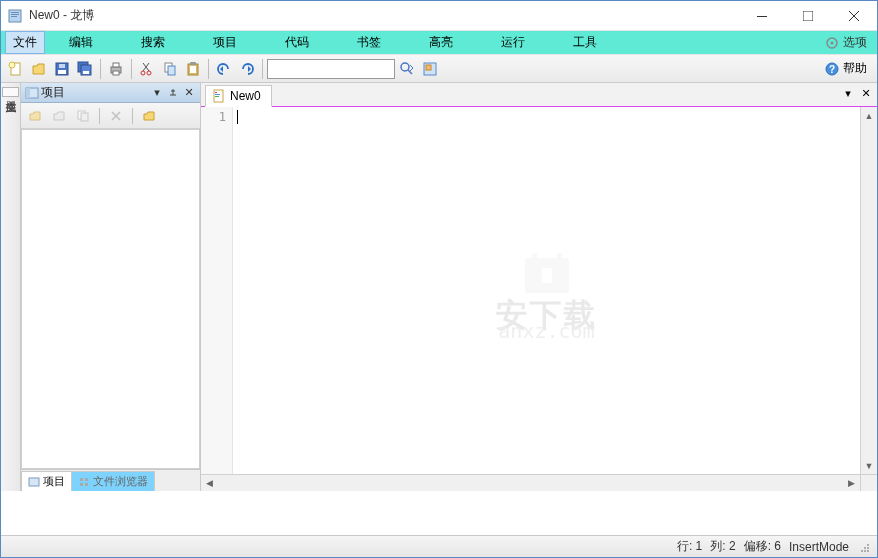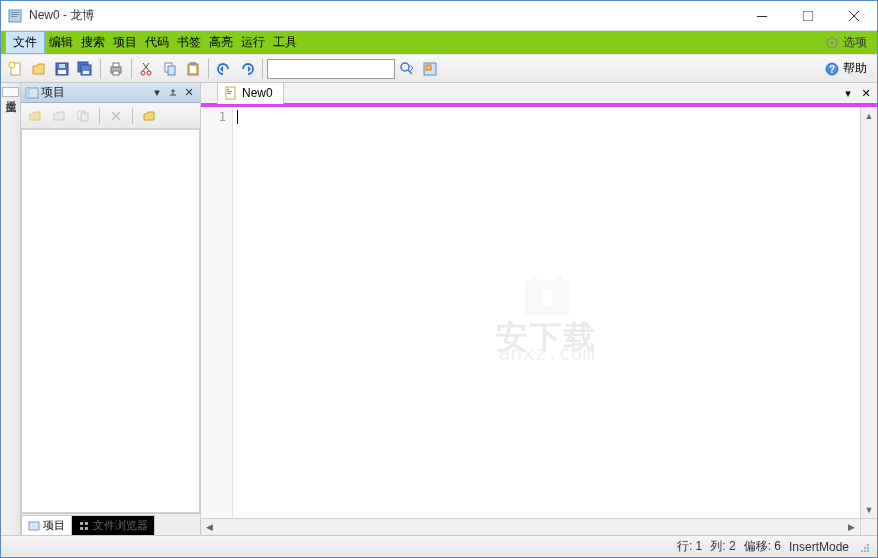--- a/index.html
+++ b/index.html
@@ -7,22 +7,22 @@
 .window { width: 878px; height: 558px; border: 1px solid #5a8ac6; display: flex; flex-direction: column; background: #fff; }
 
 
 .titlebar { height: 30px; background: #fff; display: flex; align-items: center; padding: 0 0 0 6px; border-bottom: 1px solid #e5e5e5; }
 .titlebar .appicon { width: 16px; height: 16px; margin-right: 6px; }
 .titlebar .title { flex: 0 0 auto; color: #333; font-size: 12px; }
 .titlebar .spacer { flex: 1; }
 .titlebar .winbtn { width: 46px; height: 30px; display: flex; align-items: center; justify-content: center; color: #333; }
 
 
-.menubar { height: 24px; background: #84cc16; display: flex; align-items: center; padding: 0 4px; border-bottom: 1px solid #e5e5e5; }
-.menubar .menuitem { padding: 3px 4px; cursor: default; }
+.menubar { height: 24px; background: #5eead4; display: flex; align-items: center; padding: 0 4px; border-bottom: 1px solid #e5e5e5; }
+.menubar .menuitem { padding: 3px 24px; cursor: default; }
 .menubar .menuitem.active { background: #cce4f7; border: 1px solid #7eb4ea; padding: 2px 7px; }
 .menubar .right { margin-left: auto; display: flex; align-items: flex-start; }
 .menubar .opt { display: flex; align-items: center; gap: 4px; padding: 2px 6px; color: #333; }
 
 
 .toolbar { height: 28px; background: linear-gradient(#f7f7f7,#eaeaea); border-bottom: 1px solid #c9c9c9; display: flex; align-items: center; padding: 0 4px; gap: 1px; }
 .toolbar .tbtn { width: 22px; height: 22px; display: flex; align-items: center; justify-content: center; border: 1px solid transparent; }
 .toolbar .sep { width: 1px; height: 20px; background: #bdbdbd; margin: 0 3px; }
 .toolbar .searchbox { width: 128px; height: 20px; border: 1px solid #999; background: #fff; }
 .toolbar .helpbtn { margin-left: auto; display: flex; align-items: center; gap: 4px; padding: 2px 6px; }
@@ -39,25 +39,25 @@
 .sidebar .panehead { height: 20px; background: linear-gradient(#d9e7f5,#bcd3ea); border-bottom: 1px solid #9ab3cc; display: flex; align-items: center; padding: 0 4px; font-size: 12px; color: #222; }
 .sidebar .panehead .label { flex: 0 0 auto; margin-left: 2px; }
 .sidebar .panehead .sp { flex: 1; }
 .sidebar .panehead .hbtn { width: 14px; height: 14px; display: flex; align-items: center; justify-content: center; font-size: 11px; color: #333; margin-left: 2px; }
 .sidebar .panetoolbar { height: 26px; background: linear-gradient(#f6f6f6,#e9e9e9); border-bottom: 1px solid #d0d0d0; display: flex; align-items: center; padding: 0 4px; gap: 4px; }
 .sidebar .panetoolbar .ptbtn { width: 20px; height: 20px; display: flex; align-items: center; justify-content: center; opacity: 0.55; }
 .sidebar .panetoolbar .psep { width: 1px; height: 16px; background: #c0c0c0; margin: 0 2px; }
 .sidebar .panebody { flex: 1; background: #fff; border: 1px solid #d0d0d0; margin: 0; }
 .sidebar .panetabs { height: 22px; background: #eee; border-top: 1px solid #c9c9c9; display: flex; align-items: flex-end; }
 .sidebar .panetabs .ptab { display: flex; align-items: center; gap: 3px; padding: 2px 6px; font-size: 11px; border: 1px solid #c9c9c9; border-bottom: none; background: #fff; margin-right: -1px; }
-.sidebar .panetabs .ptab.inactive { background: #000000; color: #666; }
+.sidebar .panetabs .ptab.inactive { background: #7dd3fc; color: #666; }
 
 
 .editor { flex: 1; display: flex; flex-direction: column; min-width: 0; }
-.editor .tabstrip { height: 24px; background: #f2f2f2; border-bottom: 4px solid #d946ef; display: flex; align-items: flex-end; padding-left: 16px; position: relative; text-align: right; }
+.editor .tabstrip { height: 24px; background: #f2f2f2; border-bottom: 1px solid #d946ef; display: flex; align-items: flex-end; padding-left: 4px; position: relative; text-align: right; }
 .editor .tabstrip .etab { display: flex; align-items: center; gap: 4px; padding: 3px 10px 3px 6px; background: #fff; border: 1px solid #c9c9c9; border-bottom: 1px solid #fff; font-size: 12px; margin-bottom: -1px; }
 .editor .tabstrip .tright { position: absolute; right: 4px; top: 3px; display: flex; gap: 4px; }
 .editor .tabstrip .tright .tbtn2 { width: 14px; height: 14px; display: flex; align-items: center; justify-content: center; font-size: 11px; }
 .editor .editorbody { flex: 1; display: flex; min-height: 0; position: relative; background: #fff; }
 .editor .gutter { width: 32px; background: #f7f7f7; border-right: 1px solid #e5e5e5; padding-top: 2px; }
 .editor .gutter .ln { text-align: right; padding-right: 6px; color: #999; font-family: Consolas, monospace; font-size: 12px; line-height: 16px; }
 .editor .textarea { flex: 1; padding: 2px 4px; font-family: Consolas, monospace; font-size: 12px; line-height: 16px; position: relative; }
 .editor .textarea .cursor { display: inline-block; width: 1px; height: 14px; background: #000; vertical-align: text-bottom; animation: blink 1s steps(1) infinite; }
 @keyframes blink { 50% { opacity: 0; } }
 .editor .vscroll { width: 17px; background: #f0f0f0; border-left: 1px solid #d0d0d0; display: flex; flex-direction: column; }
@@ -68,21 +68,21 @@
 .editor .hscroll .track { flex: 1; }
 .editor .hscroll .corner { width: 17px; background: #f0f0f0; border-left: 1px solid #d0d0d0; }
 
 
 .watermark { position: absolute; left: 50%; top: 50%; transform: translate(-50%,-50%); text-align: center; opacity: 0.12; pointer-events: none; }
 .watermark .wicon { width: 60px; height: 60px; margin: 0 auto 4px; }
 .watermark .wtext1 { font-size: 32px; font-weight: bold; letter-spacing: 2px; color: #555; }
 .watermark .wtext2 { font-size: 20px; color: #777; }
 
 
-.statusbar { height: 22px; background: linear-gradient(#f5f5f5,#e6e6e6); border-top: 1px solid #c9c9c9; display: flex; align-items: center; justify-content: flex-end; padding: 0 6px; font-size: 12px; color: #333; gap: 8px; }
+.statusbar { height: 22px; background: linear-gradient(#f5f5f5,#e6e6e6); border-top: 1px solid #c9c9c9; display: flex; align-items: center; justify-content: flex-end; padding: 0 6px; font-size: 12px; color: #333; gap: 8px; margin-top: 44px; }
 .statusbar .grip { width: 14px; height: 14px; }
 
 svg { display: block; }
 </style>
 </head>
 <body>
 
 <div class="window">
 
   <div class="titlebar">

